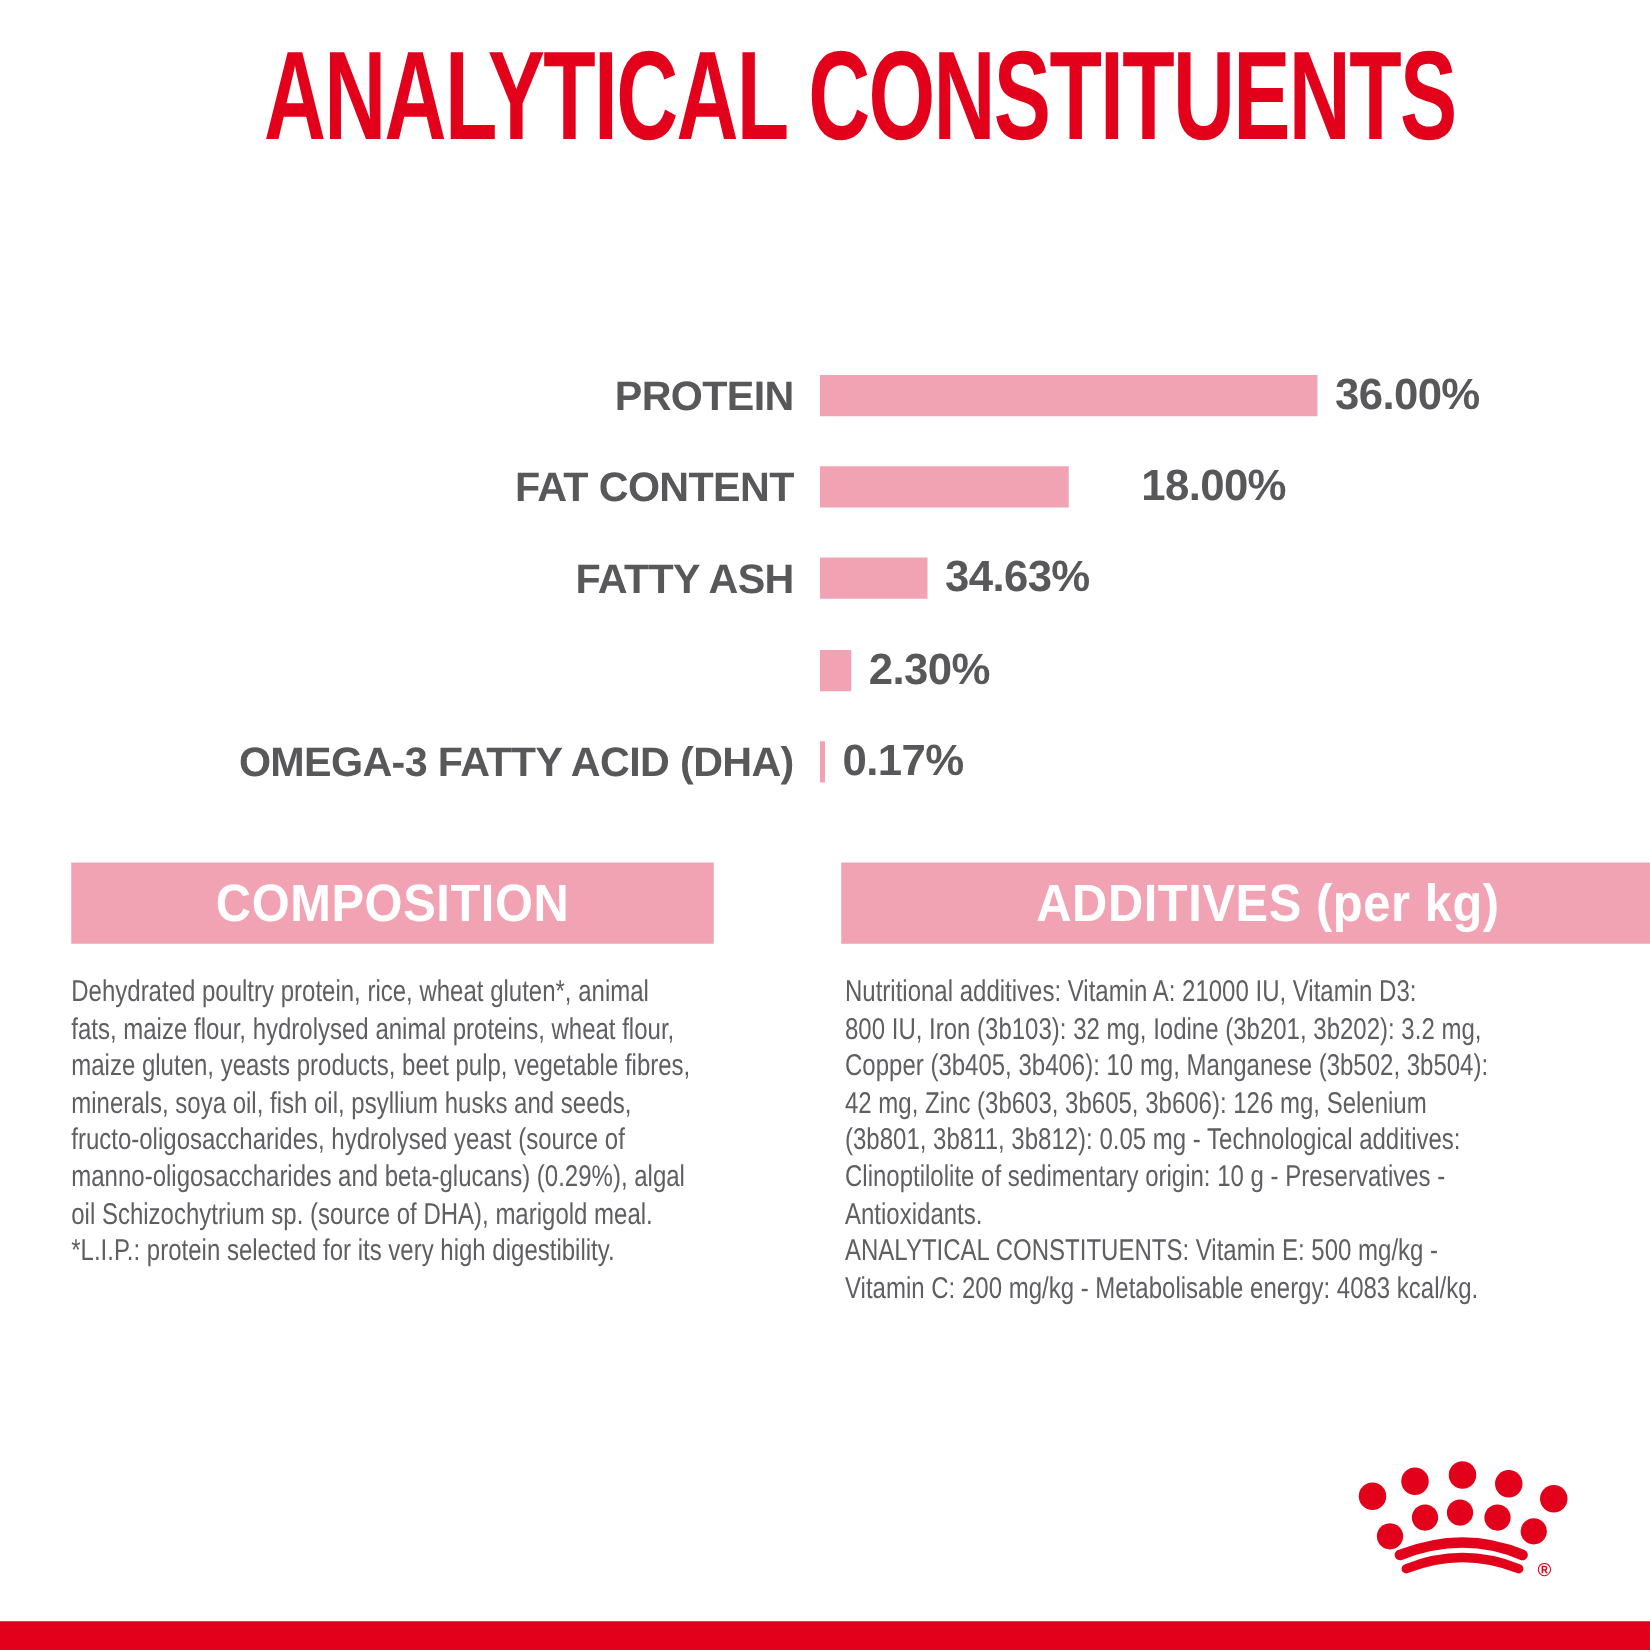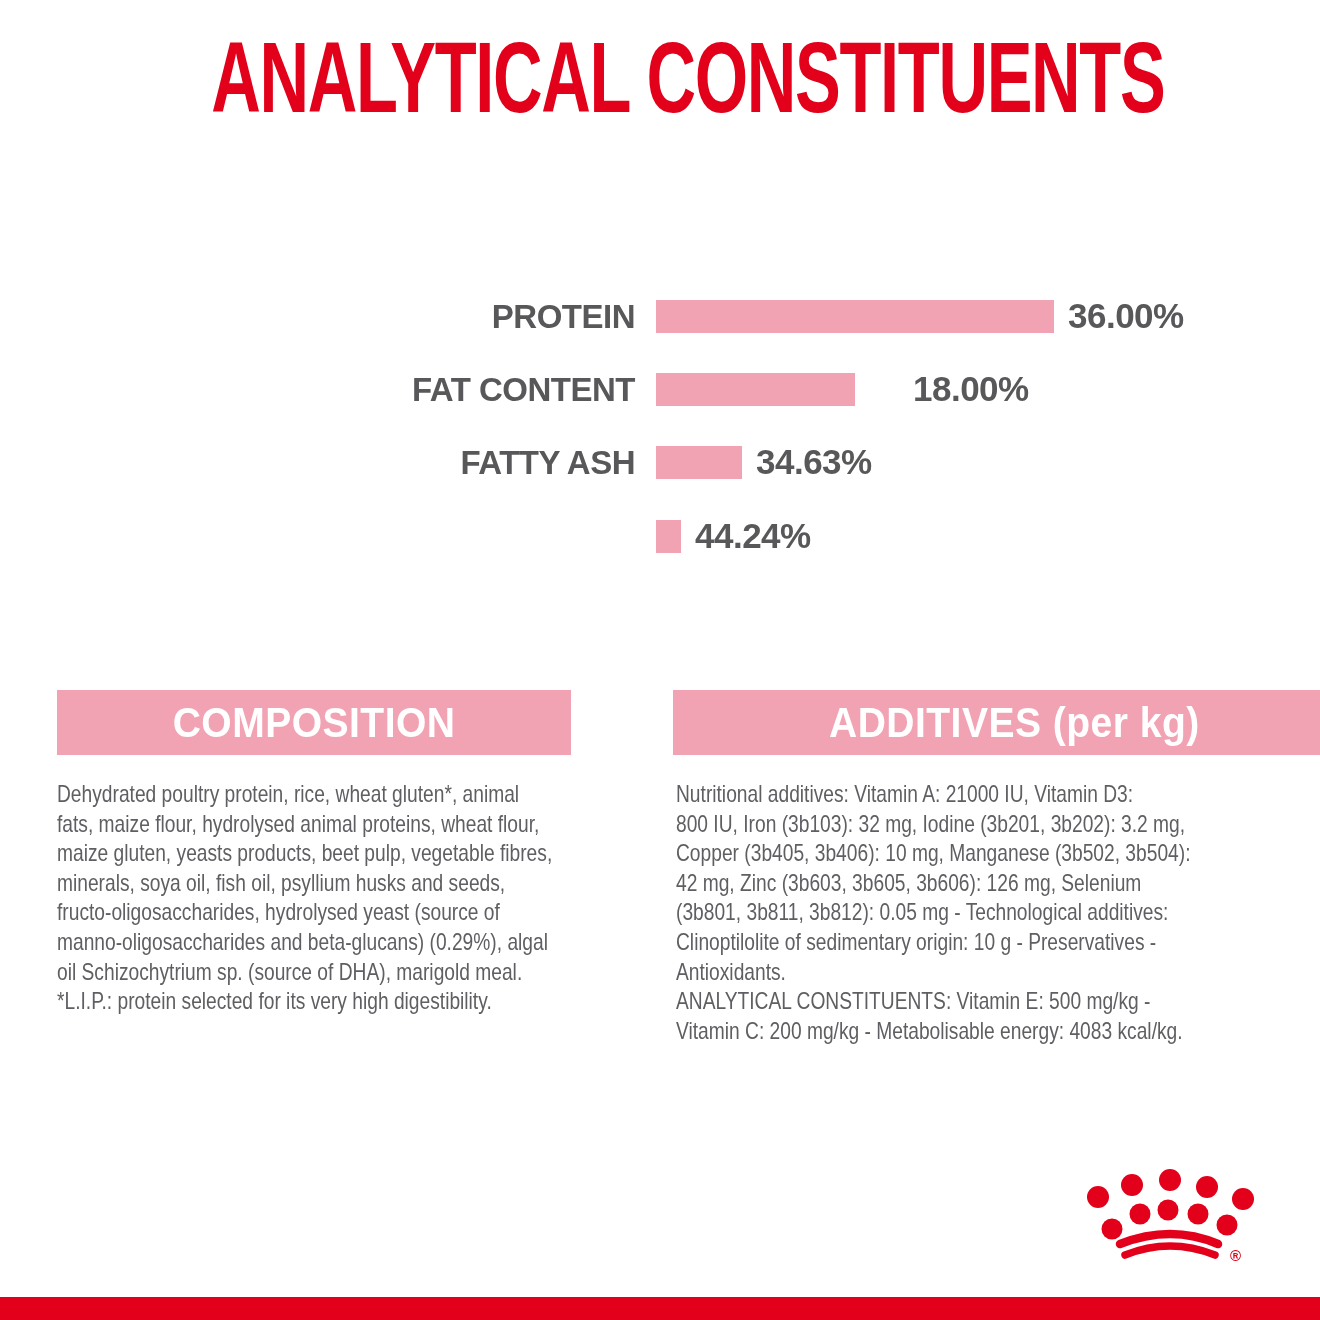--- a/index.html
+++ b/index.html
@@ -66,21 +66,26 @@
         <div class="bar" style="width: 199px; background: rgb(242, 163, 179);"></div>
         <span class="bar-value" style="left: 869px; margin-left: 44px;">18.00%</span>
       </div>
       <div class="chart-row" style="top: 446px;">
         <span class="bar-label">FATTY ASH</span>
         <div class="bar" style="width: 86px; background: rgb(242, 163, 179);"></div>
         <span class="bar-value" style="left: 756px;">34.63%</span>
       </div>
       <div class="chart-row" style="top: 520px;">
         <div class="bar" style="width: 25px; background: rgb(242, 163, 179);"></div>
-        <span class="bar-value" style="left: 695px;">44.24%</span>
+        <span class="bar-value" style="left: 695px;">2.30%</span>
+      </div>
+      <div class="chart-row" style="top: 593px;">
+        <span class="bar-label">OMEGA-3 FATTY ACID (DHA)</span>
+        <div class="bar" style="width: 4px; background: rgb(242, 163, 179);"></div>
+        <span class="bar-value" style="left: 674px;">0.17%</span>
       </div>
     </div>
 
   <div class="section-header comp-header">
     <span>COMPOSITION</span>
   </div>
   <div class="body-text comp-body" id="comp-body">
       <div class="text-line">Dehydrated poultry protein, rice, wheat gluten*, animal</div>
       <div class="text-line">fats, maize flour, hydrolysed animal proteins, wheat flour,</div>
       <div class="text-line">maize gluten, yeasts products, beet pulp, vegetable fibres,</div>

